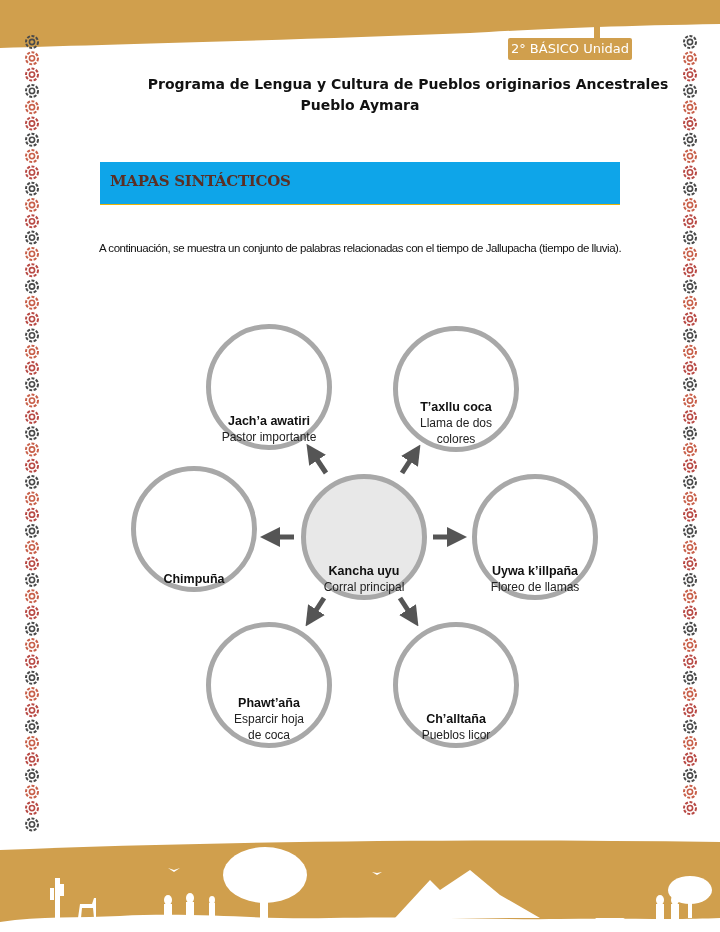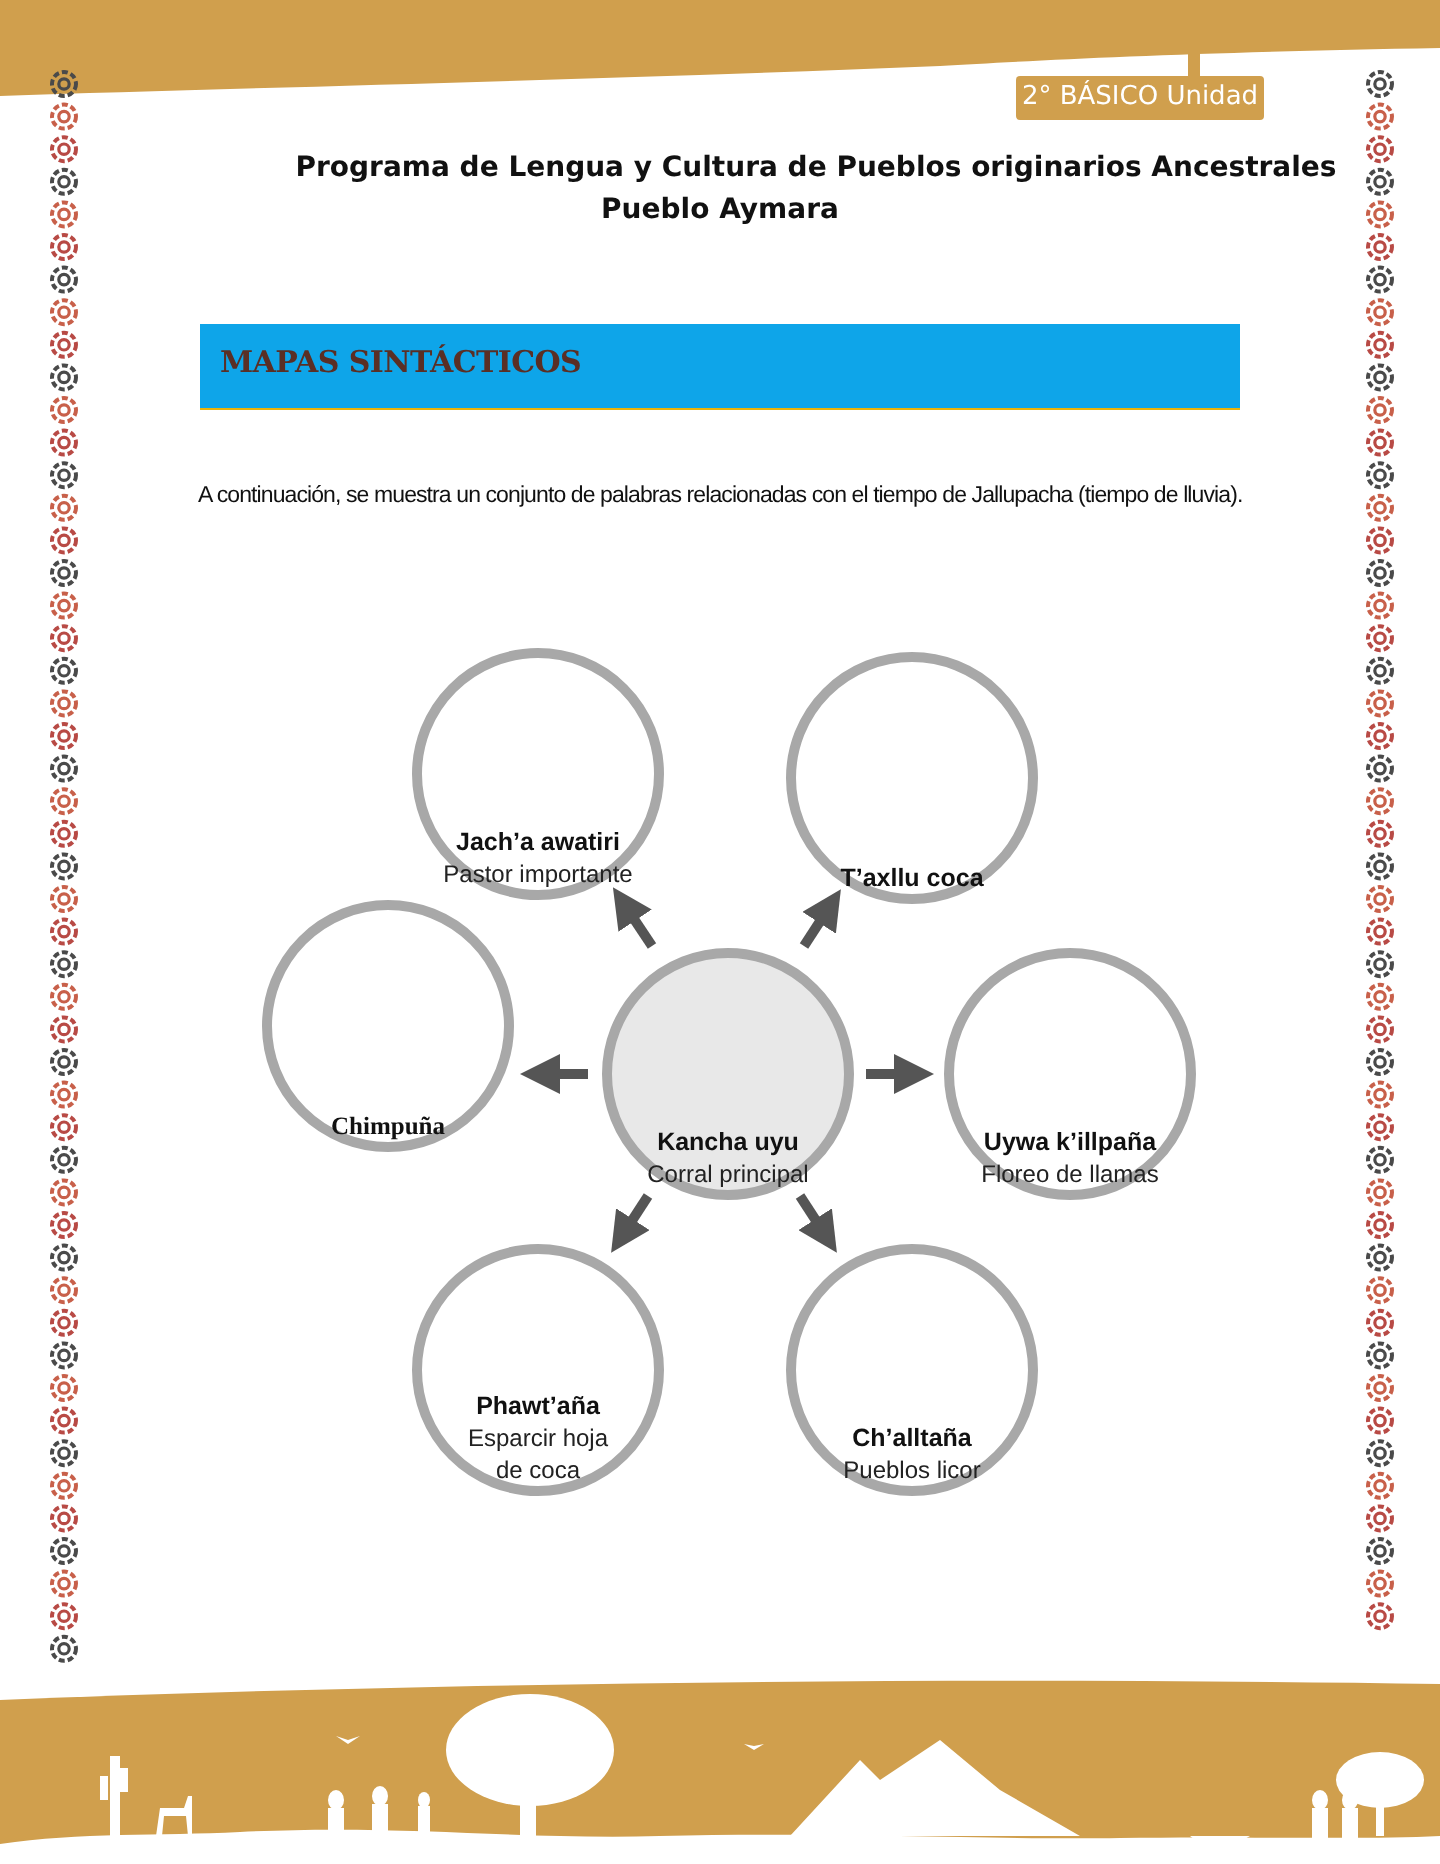--- a/index.html
+++ b/index.html
@@ -460,23 +460,24 @@
   <div class="meaning">Corral principal</div>
 </div>
 
 <div class="node" style="left:206px; top:324px;">
   <div class="term">Jach’a awatiri</div>
   <div class="meaning">Pastor importante</div>
 </div>
 
 <div class="node" style="left:393px; top:326px;">
   <div class="term">T’axllu coca</div>
-</div>
-
-<div class="node" style="left:131px; top:450px;font-family:Liberation Serif, serif;">
+  <div class="meaning" style="width:90px;">Llama de dos colores</div>
+</div>
+
+<div class="node" style="left:131px; top:466px;">
   <div class="term">Chimpuña</div>
 </div>
 
 <div class="node" style="left:472px; top:474px;">
   <div class="term">Uywa k’illpaña</div>
   <div class="meaning">Floreo de llamas</div>
 </div>
 
 <div class="node" style="left:206px; top:622px;">
   <div class="term">Phawt’aña</div>

